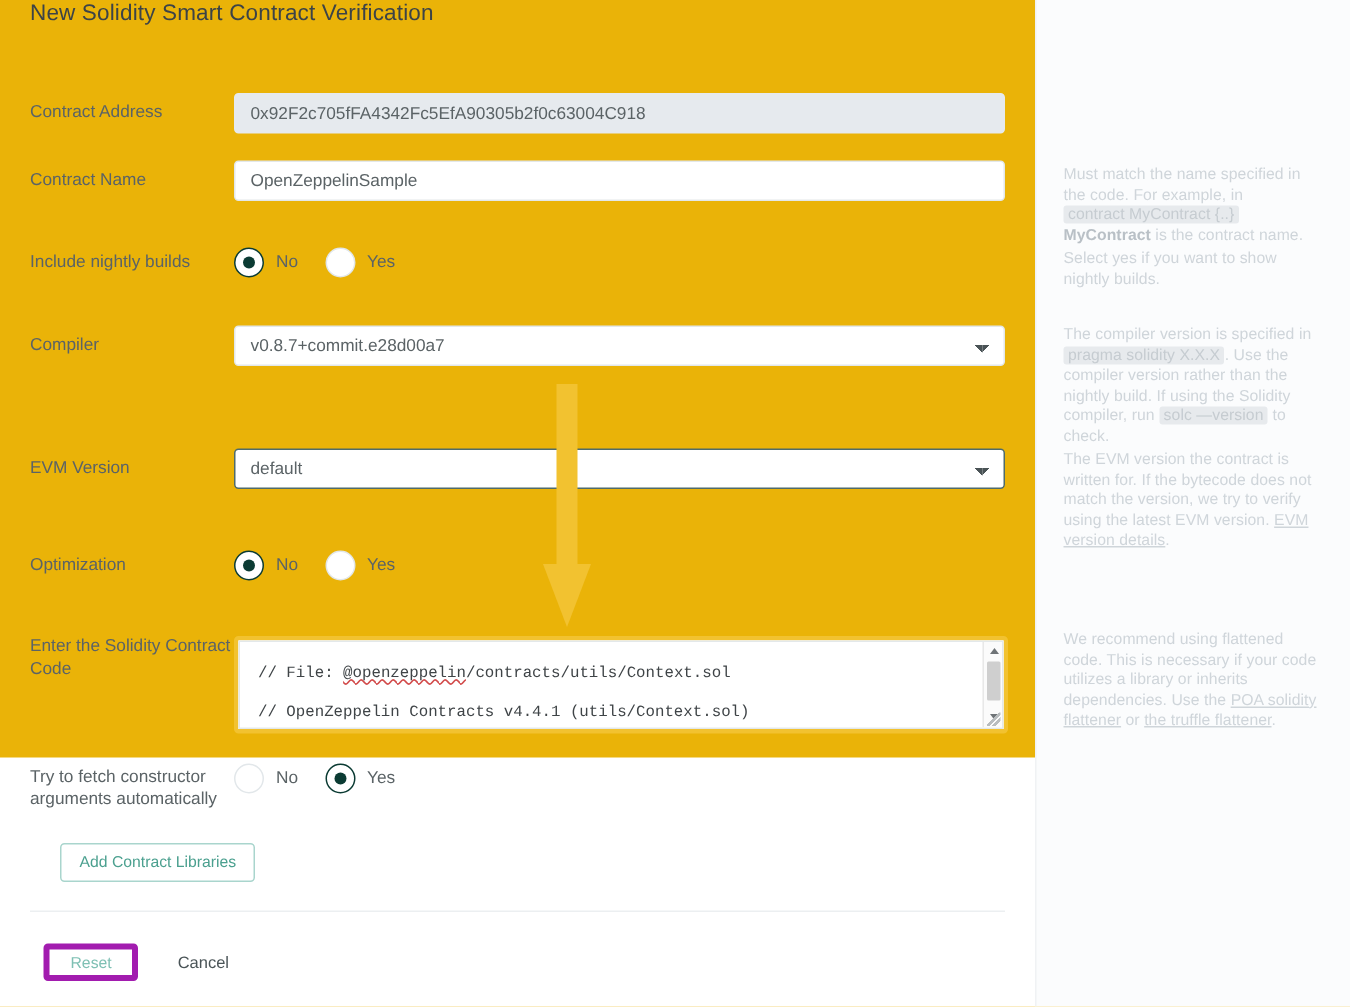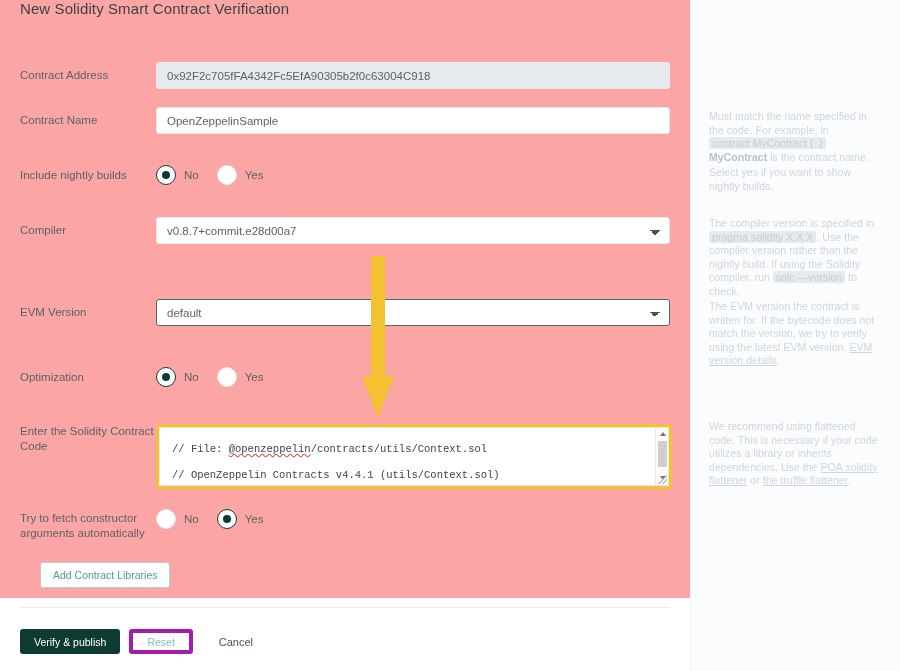--- a/index.html
+++ b/index.html
@@ -3,21 +3,21 @@
 <meta charset="utf-8">
 <style>
   * { box-sizing: border-box; }
   html, body {
     margin: 0; padding: 0;
     width: 900px; height: 671px;
     background: #ffffff;
     font-family: "Liberation Sans", sans-serif;
     overflow: hidden;
   }
-  .page { position: relative; width: 900px; height: 598px; background: #fca5a5; }
+  .page { position: relative; width: 900px; height: 505px; background: #eab308; }
 
   
   .help-panel {
     position: absolute; top: 0; left: 690px;
     width: 210px; height: 671px;
     background: #fbfcfd;
     border-left: 1px solid #f0f2f4;
   }
   .help-item { position: absolute; left: 18px; width: 172px; }
   .help-item p {
@@ -332,21 +332,20 @@
       </div>
     </div>
 
     <div class="row" style="top:562px;margin-left:20px;">
       <button class="btn-outline">Add Contract Libraries</button>
     </div>
 
     <div class="divider"></div>
 
     <div class="footer">
-      <button class="btn-primary">Verify &amp; publish</button>
       <button class="btn-reset">Reset</button>
       <button class="btn-cancel">Cancel</button>
     </div>
 
     <div class="anno-arrow">
       <div class="anno-shaft"></div>
       <div class="anno-head"></div>
     </div>
 
   </div>

